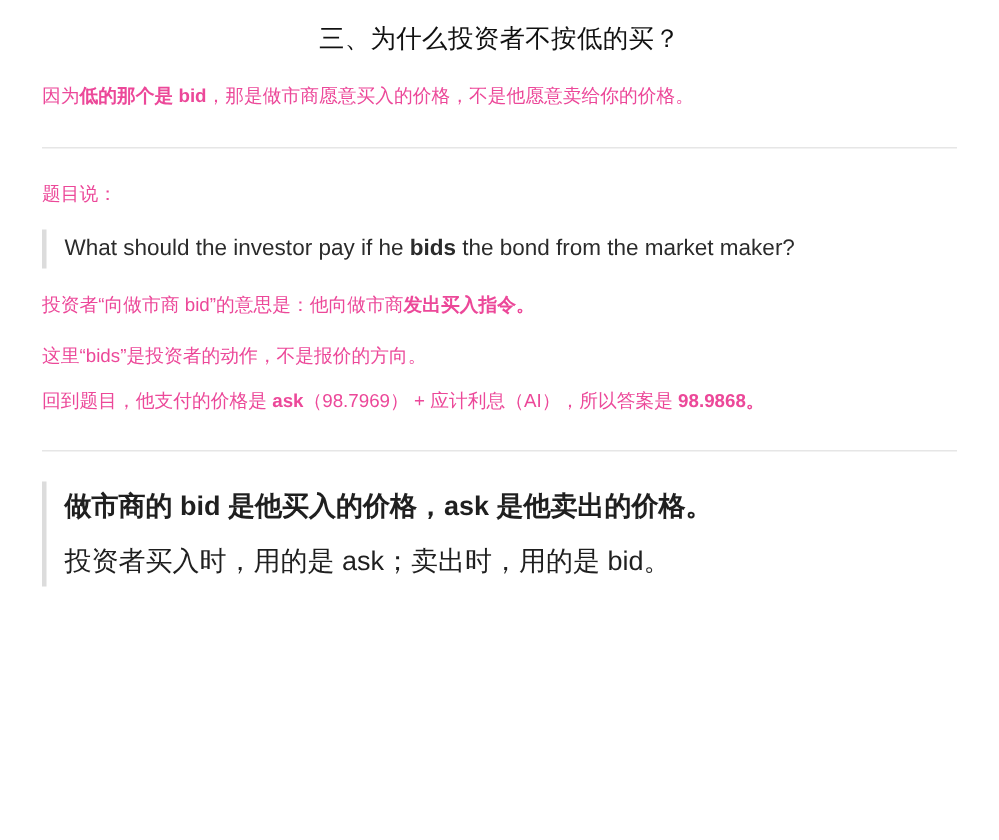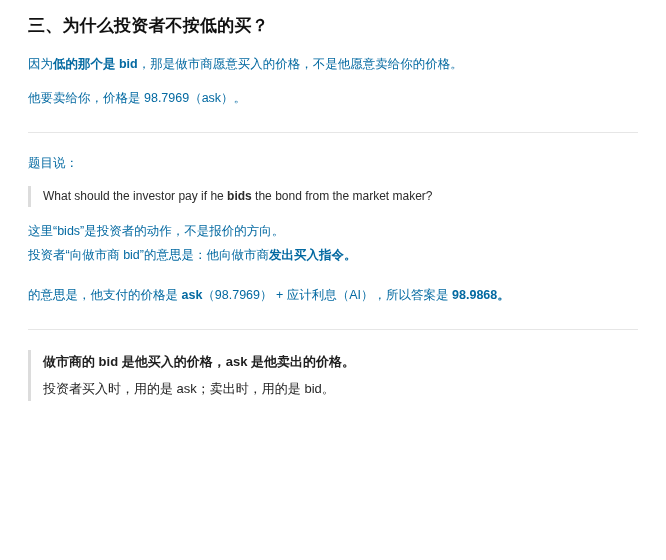--- a/index.html
+++ b/index.html
@@ -15,31 +15,32 @@
     color: #1a1a1a;
     -webkit-font-smoothing: antialiased;
   }
   .page {
     padding: 14px 28px 0 28px;
     box-sizing: border-box;
     width: 666px;
   }
   h2.section-title {
     font-size: 17px;
-    font-weight: bold;
+    font-weight: normal;
     margin: 0 0 16px 0;
     line-height: 1.4;
     color: #111111;
     letter-spacing: 0.2px;
+    text-align: center;
   }
   p.para {
     font-size: 12.5px;
     line-height: 1.75;
     margin: 0 0 12px 0;
-    color: #0369a1;
+    color: #ec4899;
   }
   p.tight {
     margin: 0 0 2px 0;
   }
   .b {
     font-weight: bold;
   }
   hr.sep {
     border: none;
     border-top: 1px solid #e6e6e6;
@@ -50,57 +51,56 @@
     padding: 0 0 0 12px;
     margin: 0 0 14px 0;
   }
   .quote p {
     font-size: 12.5px;
     line-height: 1.75;
     margin: 0;
     color: #2b2b2b;
   }
   .quote-en p {
-    font-size: 12px;
+    font-size: 15px;
   }
   .summary-quote {
     border-left: 3px solid #dcdcdc;
     padding: 0 0 0 12px;
     margin: 0;
   }
   .summary-quote p {
-    font-size: 13px;
+    font-size: 18px;
     line-height: 1.85;
     margin: 0 0 3px 0;
     color: #1f1f1f;
   }
   .spacer-sm { height: 6px; }
 </style>
 </head>
 <body>
 
 <div class="page">
 
   <section>
     <h2 class="section-title">三、为什么投资者不按低的买？</h2>
     <p class="para"><span>因为</span><span class="b">低的那个是 bid</span><span>，那是做市商愿意买入的价格，不是他愿意卖给你的价格。</span></p>
-    <p class="para"><span>他要卖给你，价格是 98.7969（ask）。</span></p>
   </section>
 
   <hr class="sep">
 
   <section>
     <p class="para"><span>题目说：</span></p>
     <div class="quote quote-en">
       <p><span>What should the investor pay if he </span><span class="b">bids</span><span> the bond from the market maker?</span></p>
     </div>
+    <p class="para"><span>投资者“向做市商 bid”的意思是：他向做市商</span><span class="b">发出买入指令。</span></p>
     <p class="para tight"><span>这里“bids”是投资者的动作，不是报价的方向。</span></p>
-    <p class="para"><span>投资者“向做市商 bid”的意思是：他向做市商</span><span class="b">发出买入指令。</span></p>
     <div class="spacer-sm"></div>
-    <p class="para"><span>的意思是，他支付的价格是 </span><span class="b">ask</span><span>（98.7969） + 应计利息（AI），所以答案是 </span><span class="b">98.9868。</span></p>
+    <p class="para"><span>回到题目，他支付的价格是 </span><span class="b">ask</span><span>（98.7969） + 应计利息（AI），所以答案是 </span><span class="b">98.9868。</span></p>
   </section>
 
   <hr class="sep">
 
   <section>
     <div class="summary-quote">
       <p><span class="b">做市商的 bid 是他买入的价格，ask 是他卖出的价格。</span></p>
       <p><span>投资者买入时，用的是 ask；卖出时，用的是 bid。</span></p>
 
     </div>

